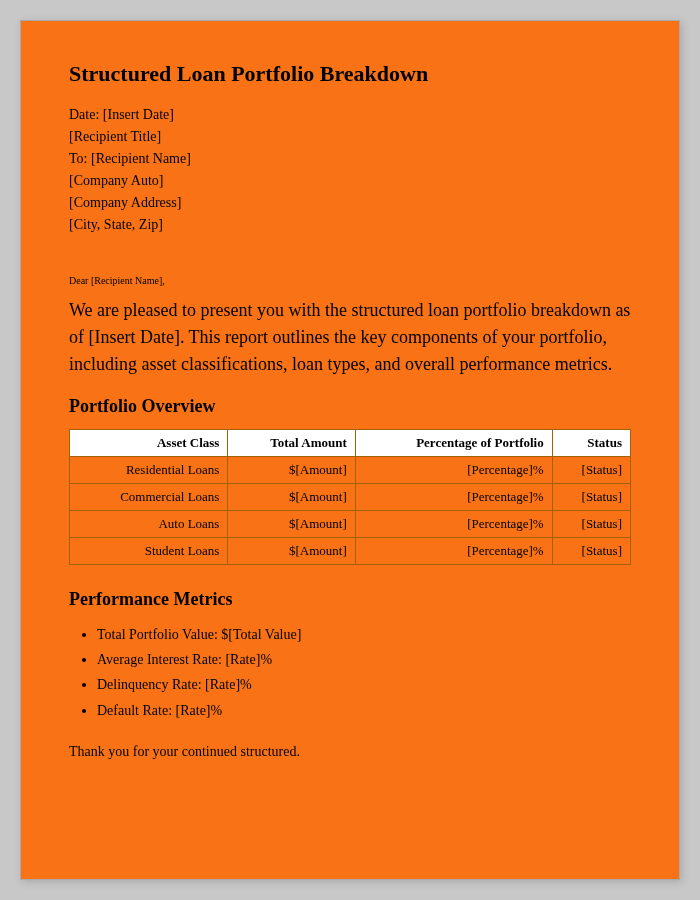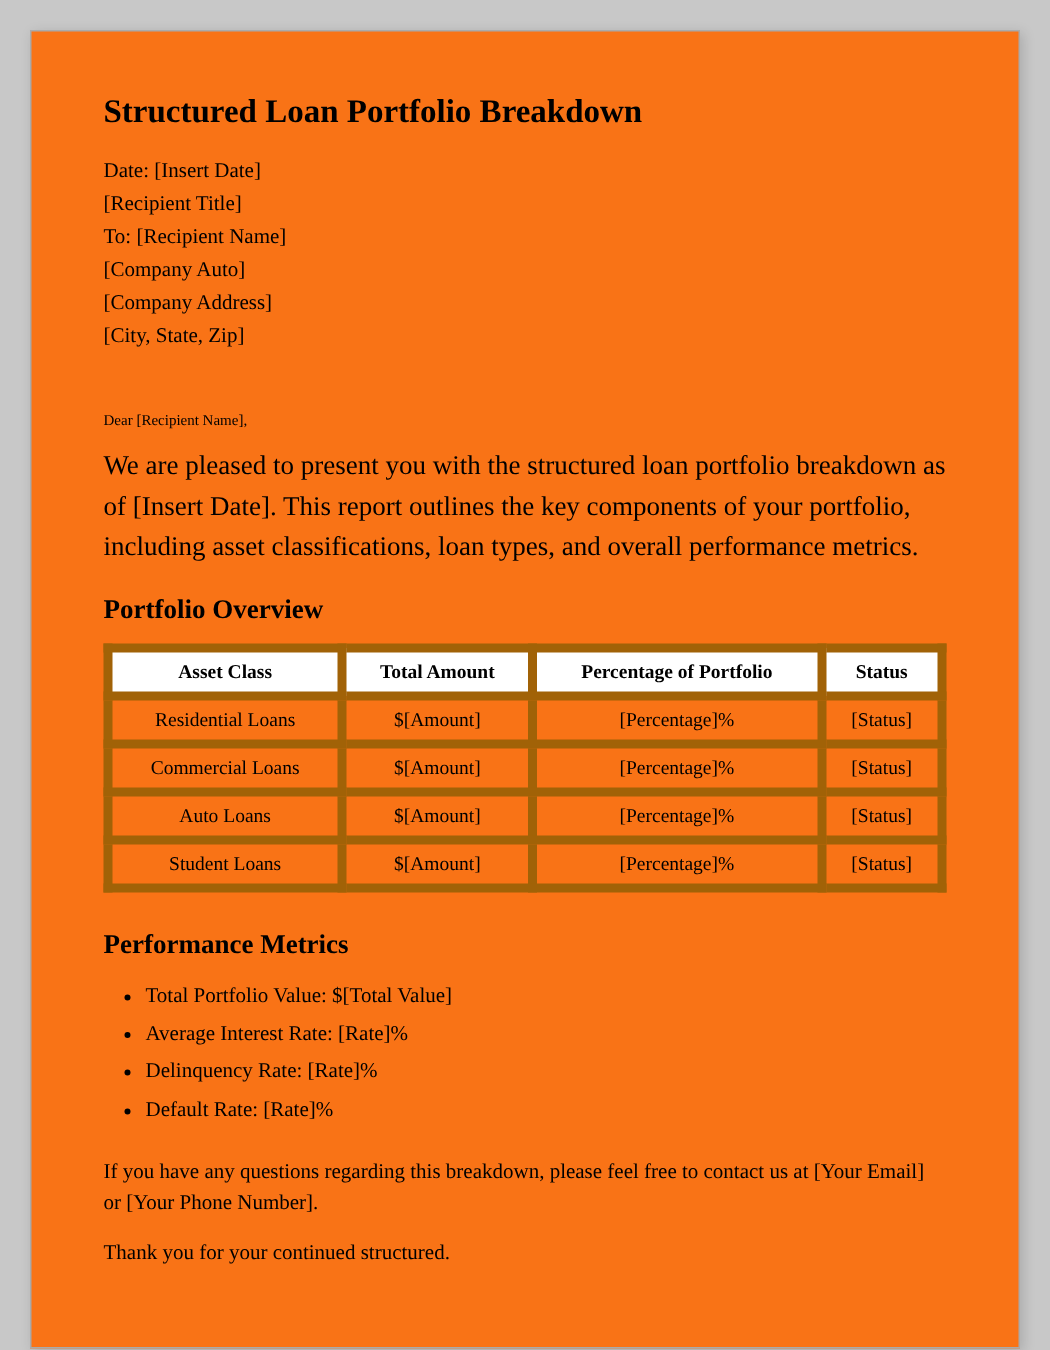--- a/index.html
+++ b/index.html
@@ -67,23 +67,23 @@
     .portfolio-table {
       border-collapse: collapse;
       width: 100%;
       margin-bottom: 24px;
       font-size: 13px;
       font-family: 'Times New Roman', Times, serif;
     }
 
     .portfolio-table th,
     .portfolio-table td {
-      border: 6px solid #a16207;
+      border: 1px solid #a16207;
       padding: 5px 8px;
-      text-align: center;
+      text-align: right;
     }
 
     .portfolio-table th {
       font-weight: bold;
       background: #fff;
     }
 
     .metrics-list {
       list-style: disc;
       margin-left: 28px;
@@ -162,16 +162,15 @@
 
   <h2 class="section-title">Performance Metrics</h2>
 
   <ul class="metrics-list" id="metrics-list">
   <li>Total Portfolio Value: $[Total Value]</li>
       <li>Average Interest Rate: [Rate]%</li>
       <li>Delinquency Rate: [Rate]%</li>
       <li>Default Rate: [Rate]%</li>
     </ul>
 
-  <p class="closing-text">If you have any questions regarding this breakdown, please feel free to contact us at [Your Email] or [Your Phone Number].</p>
   <p class="closing-text">Thank you for your continued structured.</p>
 
 </div>
 
 </body></html>

